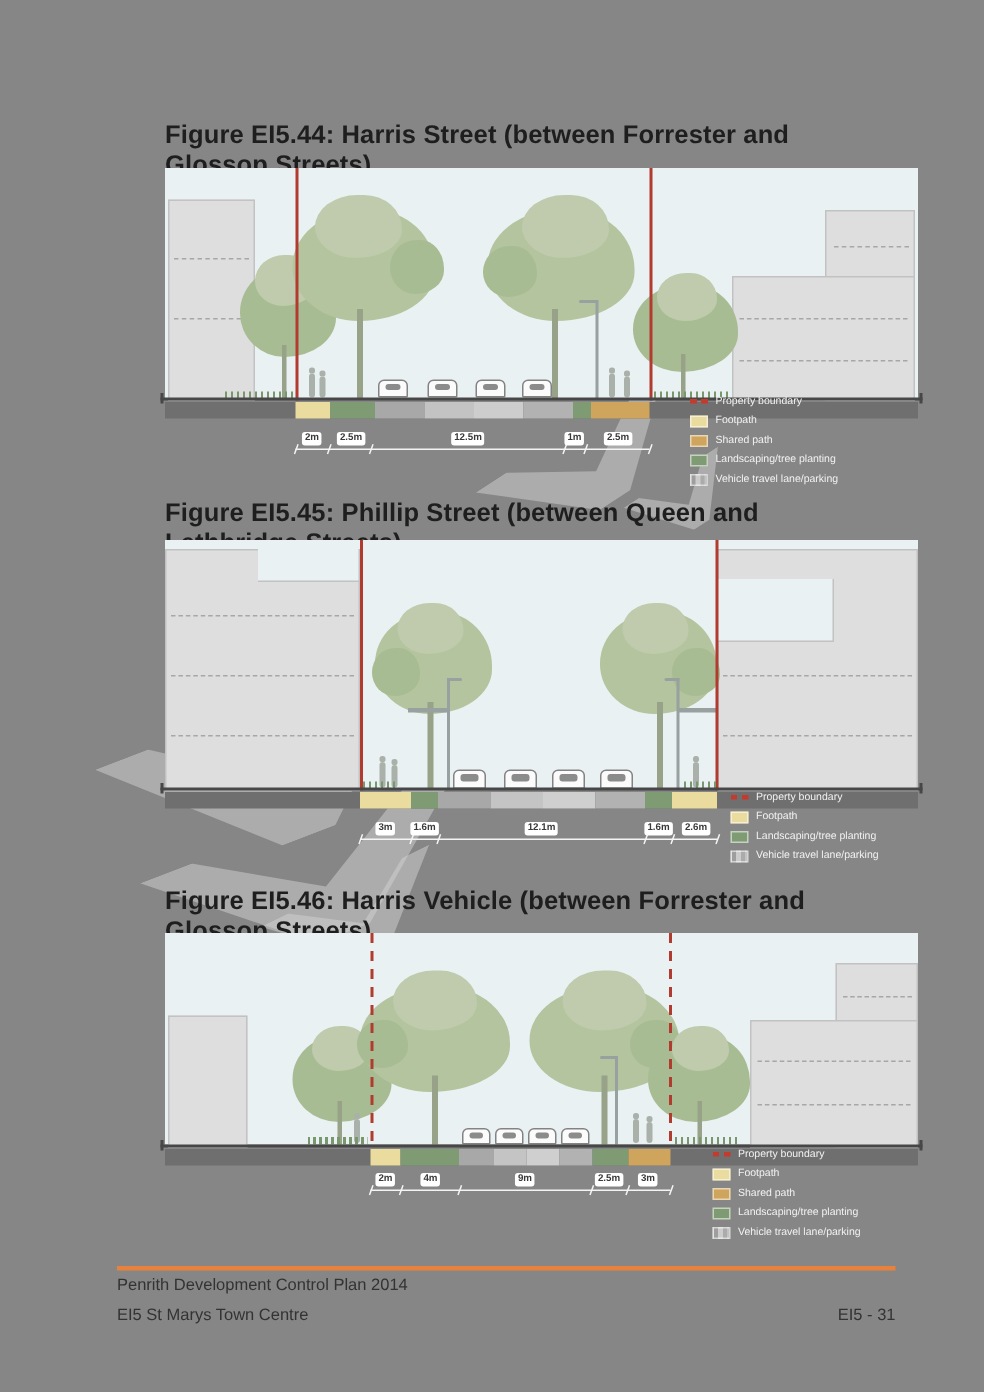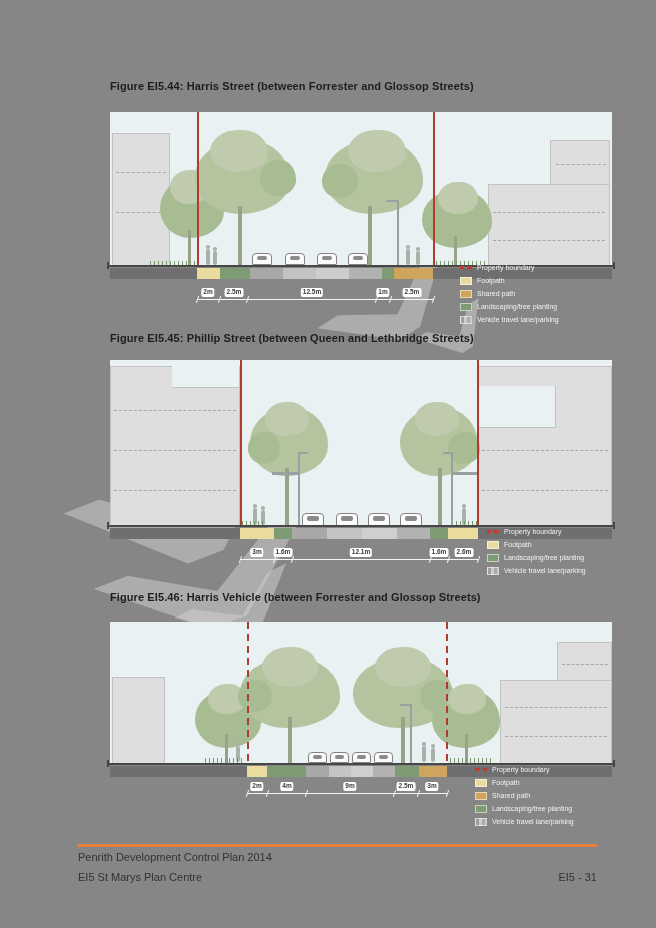--- a/index.html
+++ b/index.html
@@ -2,21 +2,21 @@
 <html><head>
 <meta charset="utf-8">
 <style>
   html,body{margin:0;padding:0;}
   body{width:656px;height:928px;position:relative;background:#868686;overflow:hidden;
        font-family:"Liberation Sans",sans-serif;}
   
   .chev{position:absolute;background:#d2d2d2;opacity:.5;
         clip-path:polygon(0 0,16% 0,50% 58%,84% 0,100% 0,58% 100%,42% 100%);}
   
-  .fig-title{position:absolute;left:110px;width:480px;font-size:11px;font-weight:700;
+  .fig-title{position:absolute;left:110px;width:480px;font-size:17px;font-weight:700;
              color:#1e1e1e;letter-spacing:.1px;}
   
   .art{position:absolute;left:110px;width:502px;}
   .sky{position:absolute;background:#e9f1f3;left:0;top:0;width:502px;}
   .bldg{position:absolute;background:#dedede;border:1px solid #c2c2c2;box-sizing:border-box;}
   .notch{position:absolute;background:#e9f1f3;border-right:1px solid #c2c2c2;
          border-bottom:1px solid #c2c2c2;box-sizing:border-box;}
   .floor{position:absolute;height:0;border-top:1px dashed rgba(130,130,130,.6);}
   .bnd{position:absolute;width:2px;top:0;background:#b23b30;}
   .bnd.dashed{background:repeating-linear-gradient(180deg,#b23b30 0 7px,rgba(0,0,0,0) 7px 12px);}
@@ -352,14 +352,14 @@
     <span>Landscaping/tree planting</span>
   </div>
   <div class="lrow">
     <span class="sw sw-vl"></span>
     <span>Vehicle travel lane/parking</span>
   </div>
 </div>
 
 <div class="frule" style="left:78px;top:844px;width:519px;height:3px;"></div>
 <div class="ftext" style="left:78px;top:851px;">Penrith Development Control Plan 2014</div>
-<div class="ftext" style="left:78px;top:871px;">EI5 St Marys Plan Centre</div>
+<div class="ftext" style="left:78px;top:871px;">EI5 St Marys Town Centre</div>
 <div class="ftext" style="left:480px;top:871px;width:117px;text-align:right;">EI5 - 31</div>
 
 </body></html>

